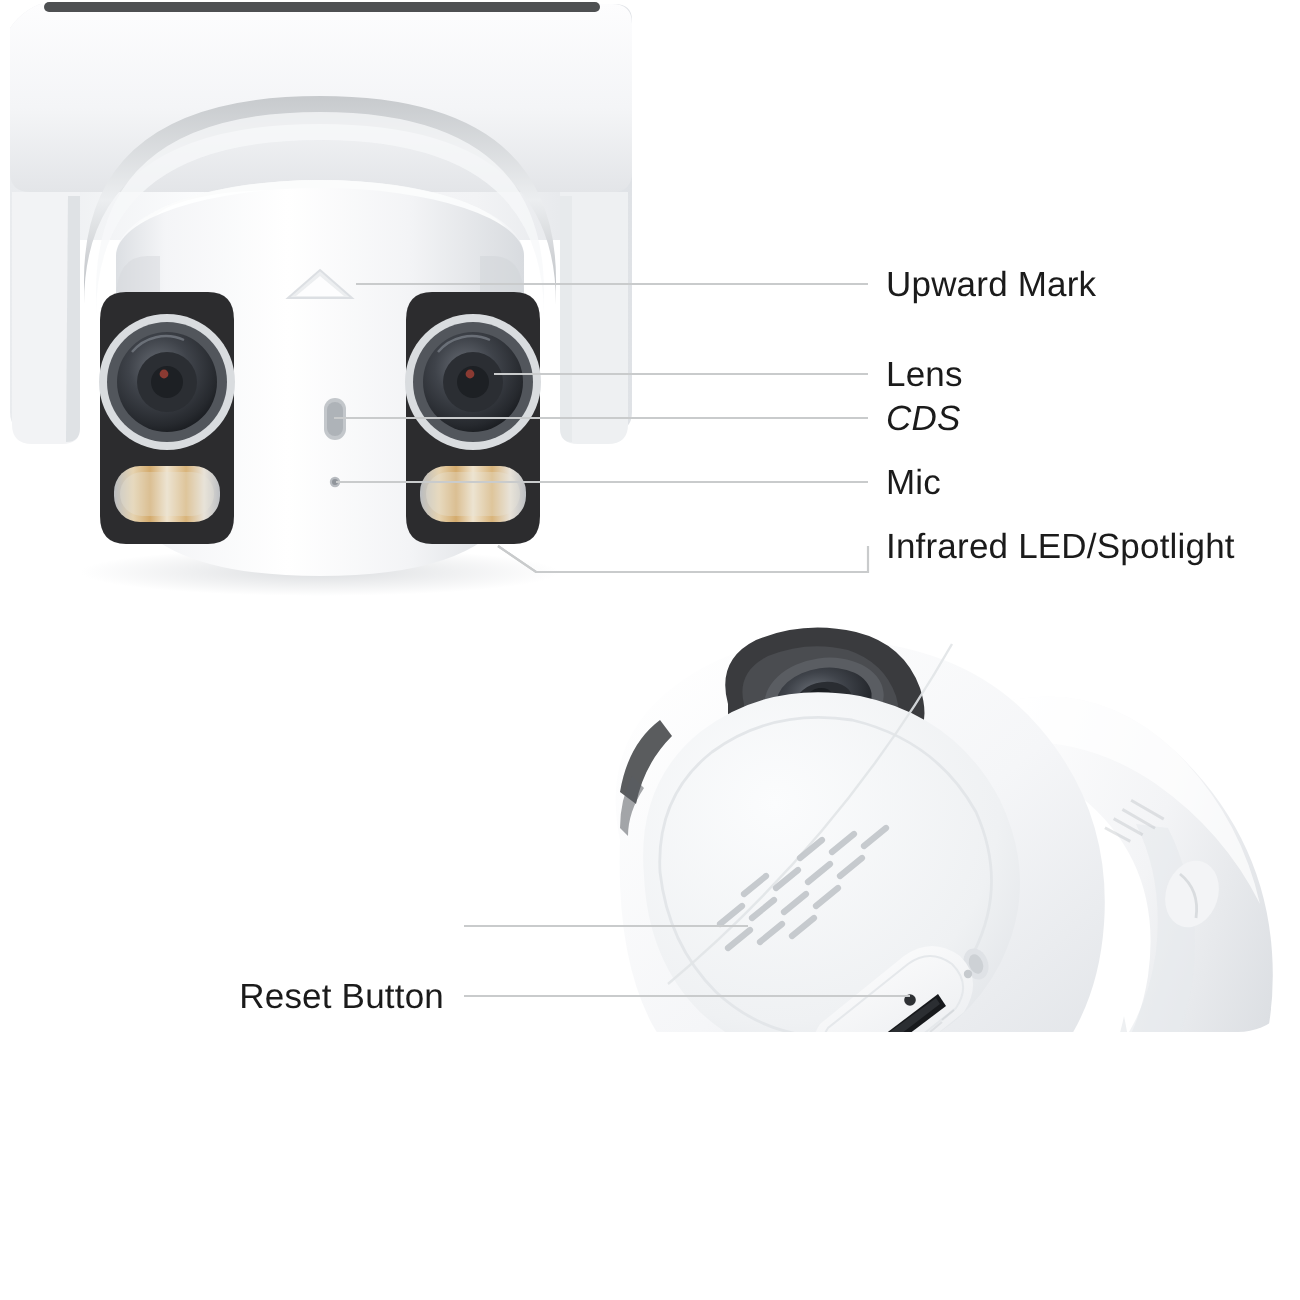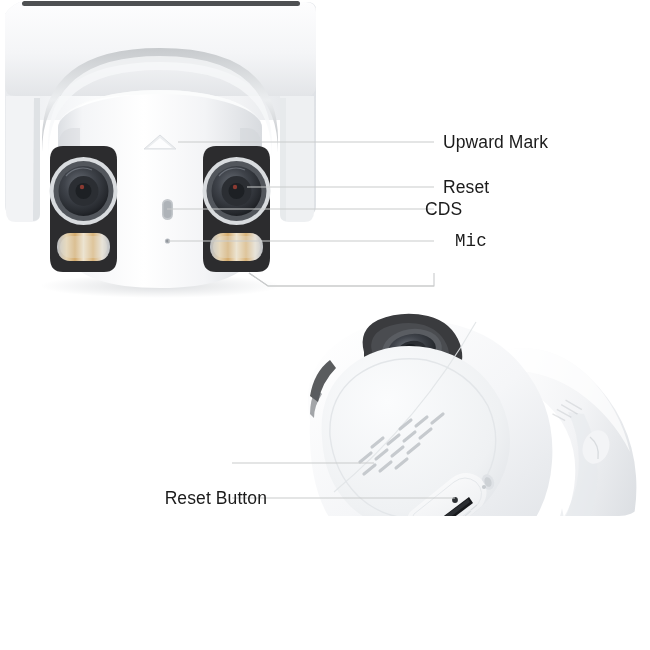--- a/index.html
+++ b/index.html
@@ -288,24 +288,25 @@
 
     <g fill="none" stroke="#c9cbcc" stroke-width="1.1">
       <path d="M232 463 L374 463"></path>
       <path d="M232 498 L455 498"></path>
       <path d="M232 520 L437 520"></path>
     </g>
   </svg>
 
   <div class="callout-label right" style="left:443px; top:134px;">Upward Mark</div>
 
-  <div class="callout-label right" style="left:443px; top:179px;">Reset</div>
-
-  <div class="callout-label right" style="left:425px; top:201px;">CDS</div>
-
-  <div class="callout-label right" style="left:455px; top:233px;font-family:Liberation Mono, monospace;">Mic</div>
-
-
-
-  <div class="callout-label left" style="left:0; width:222px; top:490px;padding-left:45px;">Reset Button</div>
+  <div class="callout-label right" style="left:443px; top:179px;">Lens</div>
+
+  <div class="callout-label right" style="left:443px; top:201px;font-style:italic;">CDS</div>
+
+  <div class="callout-label right" style="left:443px; top:233px;">Mic</div>
+
+  <div class="callout-label right" style="left:443px; top:265px;">Infrared LED/Spotlight</div>
+
+
+  <div class="callout-label left" style="left:0; width:222px; top:490px;">Reset Button</div>
 
 
 </div>
 
 </body></html>

